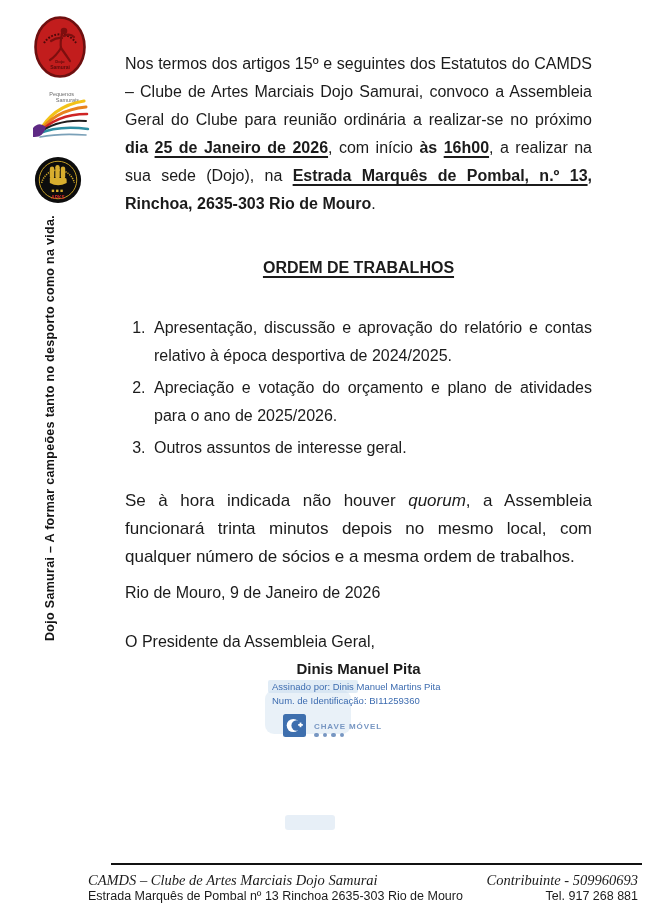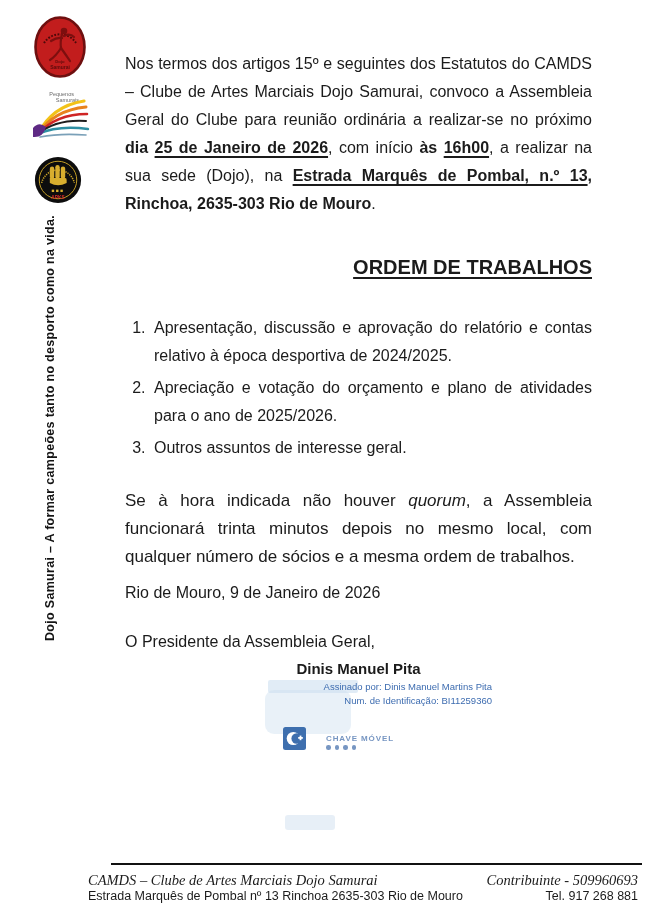--- a/index.html
+++ b/index.html
@@ -22,45 +22,45 @@
 
   
   .content { position:absolute; left:125px; top:0; width:467px; }
   .content h1 {
     margin:84px 0 0; font-size:16px; line-height:19px; font-weight:bold;
     text-align:center; letter-spacing:.4px;
     text-decoration:underline; text-decoration-thickness:1.5px; text-underline-offset:3px;
   }
   .intro { margin:50px 0 0; font-size:16px; line-height:28px; text-align:justify; }
   .content h2 {
-    margin:40px 0 0; font-size:20px; line-height:19px; font-weight:bold; text-align:right;
+    margin:40px 0 0; font-size:16px; line-height:19px; font-weight:bold; text-align:center;
     text-decoration:underline; text-decoration-thickness:1.5px; text-underline-offset:3px;
   }
   .agenda { margin:37px 0 0; padding:0 0 0 25px; font-size:16px; }
   .agenda li { line-height:28px; text-align:justify; padding-left:4px; }
   .agenda li + li { margin-top:4px; }
   .quorum { margin:25px 0 0; font-size:17px; line-height:28px; text-align:justify; }
   .dateline { margin:12px 0 0; font-size:16px; line-height:19px; }
 
   .b  { font-weight:bold; }
   .bu { font-weight:bold; text-decoration:underline; text-decoration-thickness:1.5px; text-underline-offset:3px; }
   .i  { font-style:italic; }
 
   
   .sig-role { margin:30px 0 0; font-size:16px; line-height:19px; text-align:left; }
   .sig-name { margin:9px 0 0; font-size:15px; line-height:18px; font-weight:bold; text-align:center; }
   .sig-block {
     position:relative; margin:2px 0 0 147px; width:220px;
     font-size:9.5px; line-height:13.5px; color:var(--sig-blue,#3d6cb0);
   }
-  .sig-block .line { position:relative;text-align:right; }
+  .sig-block .line { position:relative; }
   .wm1 { position:absolute; left:-4px; top:0;    width:90px; height:13px; background:var(--watermark-blue,#cfe0f0); opacity:.62; border-radius:2px; }
   .wm2 { position:absolute; left:-7px; top:10px; width:86px; height:44px; background:var(--watermark-blue,#cfe0f0); opacity:.45; border-radius:9px; }
   .wm3 { position:absolute; left:160px; top:815px; width:50px; height:15px; background:var(--watermark-blue,#cfe0f0); opacity:.5; border-radius:3px; }
-  .chave-row { margin:20px 0 0 158px; display:flex; align-items:flex-start; gap:20px; position:relative; }
+  .chave-row { margin:7px 0 0 158px; display:flex; align-items:flex-end; gap:8px; position:relative; }
   .chave-text .chave-label {
     margin-top:7px; font-size:8px; font-weight:bold; letter-spacing:.9px;
     color:var(--chave-label-blue,#7796c2);
   }
   .chave-dots { margin-top:2px; display:flex; gap:4px; }
   .chave-dots span { width:4.5px; height:4.5px; border-radius:50%; background:var(--chave-label-blue,#7796c2); display:block; }
 
   
   .footer-rule { position:absolute; left:111px; top:863px; width:531px; border-top:2px solid #111; }
   .f-left  { position:absolute; left:88px;  top:872px; }

